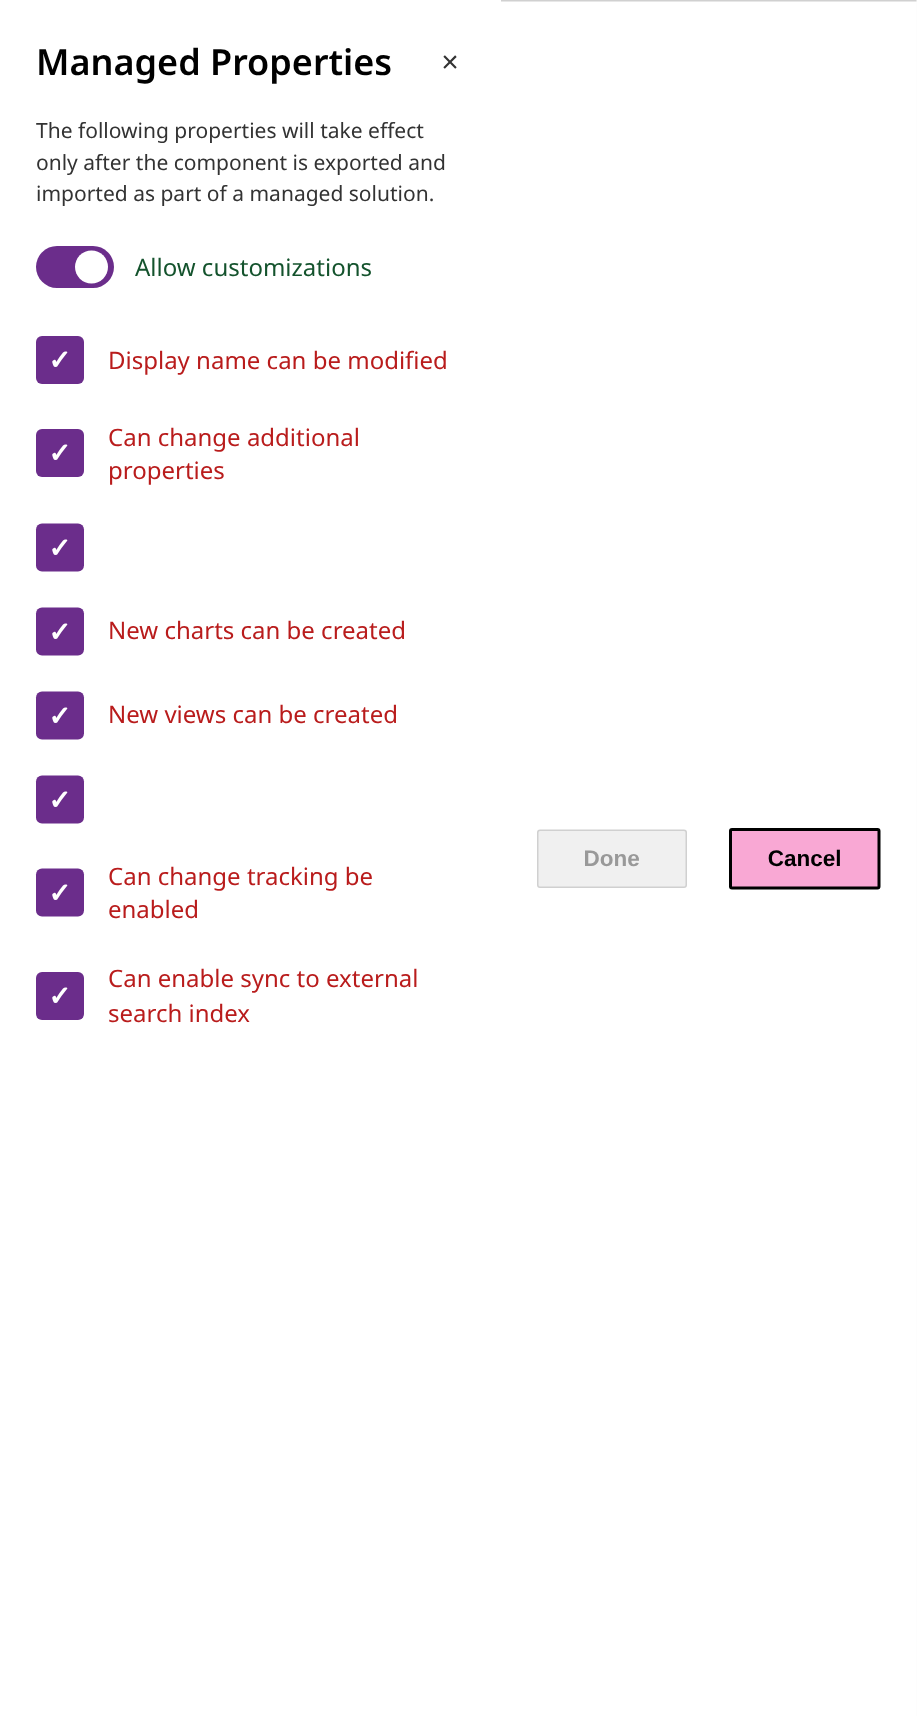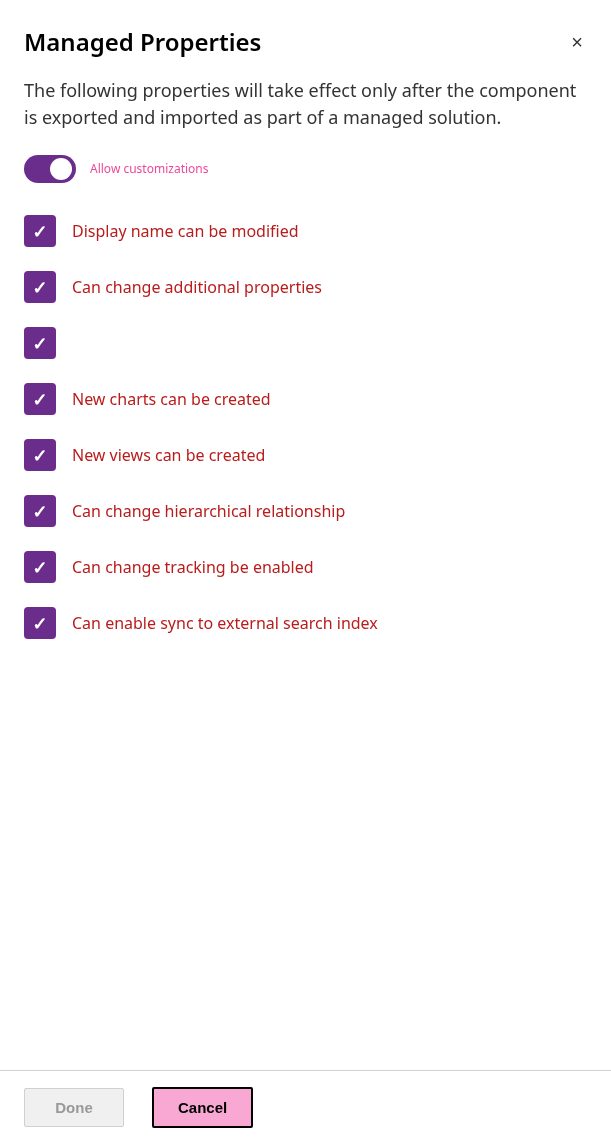--- a/index.html
+++ b/index.html
@@ -15,21 +15,21 @@
       justify-content: center;
       align-items: center;
       min-height: 100vh;
     }
 
     .dialog {
       width: 611px;
       min-height: 1144px;
       background: #ffffff;
       display: flex;
-      flex-direction: column;
+      flex-direction: row;
       position: relative;
     }
 
     .dialog-content {
       flex: 1;
       padding: 28px 24px 24px 24px;
     }
 
     .dialog-header {
       display: flex;
@@ -52,21 +52,21 @@
       padding: 4px;
       font-size: 20px;
       color: #333333;
       line-height: 1;
       display: flex;
       align-items: center;
       justify-content: center;
     }
 
     .dialog-description {
-      font-size: 18px;
+      font-size: 14px;
       color: #333333;
       line-height: 1.5;
       margin-bottom: 24px;
     }
 
     .toggle-row {
       display: flex;
       align-items: center;
       gap: 14px;
       margin-bottom: 20px;
@@ -103,22 +103,22 @@
       top: 3px;
       left: 26px;
       width: 22px;
       height: 22px;
       background: #ffffff;
       border-radius: 50%;
       transition: left 0.2s;
     }
 
     .toggle-label {
-      font-size: 12px;
-      color: #ec4899;
+      font-size: 16px;
+      color: #14532d;
       font-weight: 400;
     }
 
     .checkbox-list {
       display: flex;
       flex-direction: column;
       gap: 0;
     }
 
     .checkbox-item {
@@ -240,21 +240,20 @@
         <div class="checkbox-box">
           <span class="checkbox-check">✓</span>
         </div>
         <span class="checkbox-label">New views can be created</span>
       </div>
 
       <div class="checkbox-item">
         <div class="checkbox-box">
           <span class="checkbox-check">✓</span>
         </div>
-        <span class="checkbox-label">Can change hierarchical relationship</span>
       </div>
 
       <div class="checkbox-item">
         <div class="checkbox-box">
           <span class="checkbox-check">✓</span>
         </div>
         <span class="checkbox-label">Can change tracking be enabled</span>
       </div>
 
       <div class="checkbox-item">

